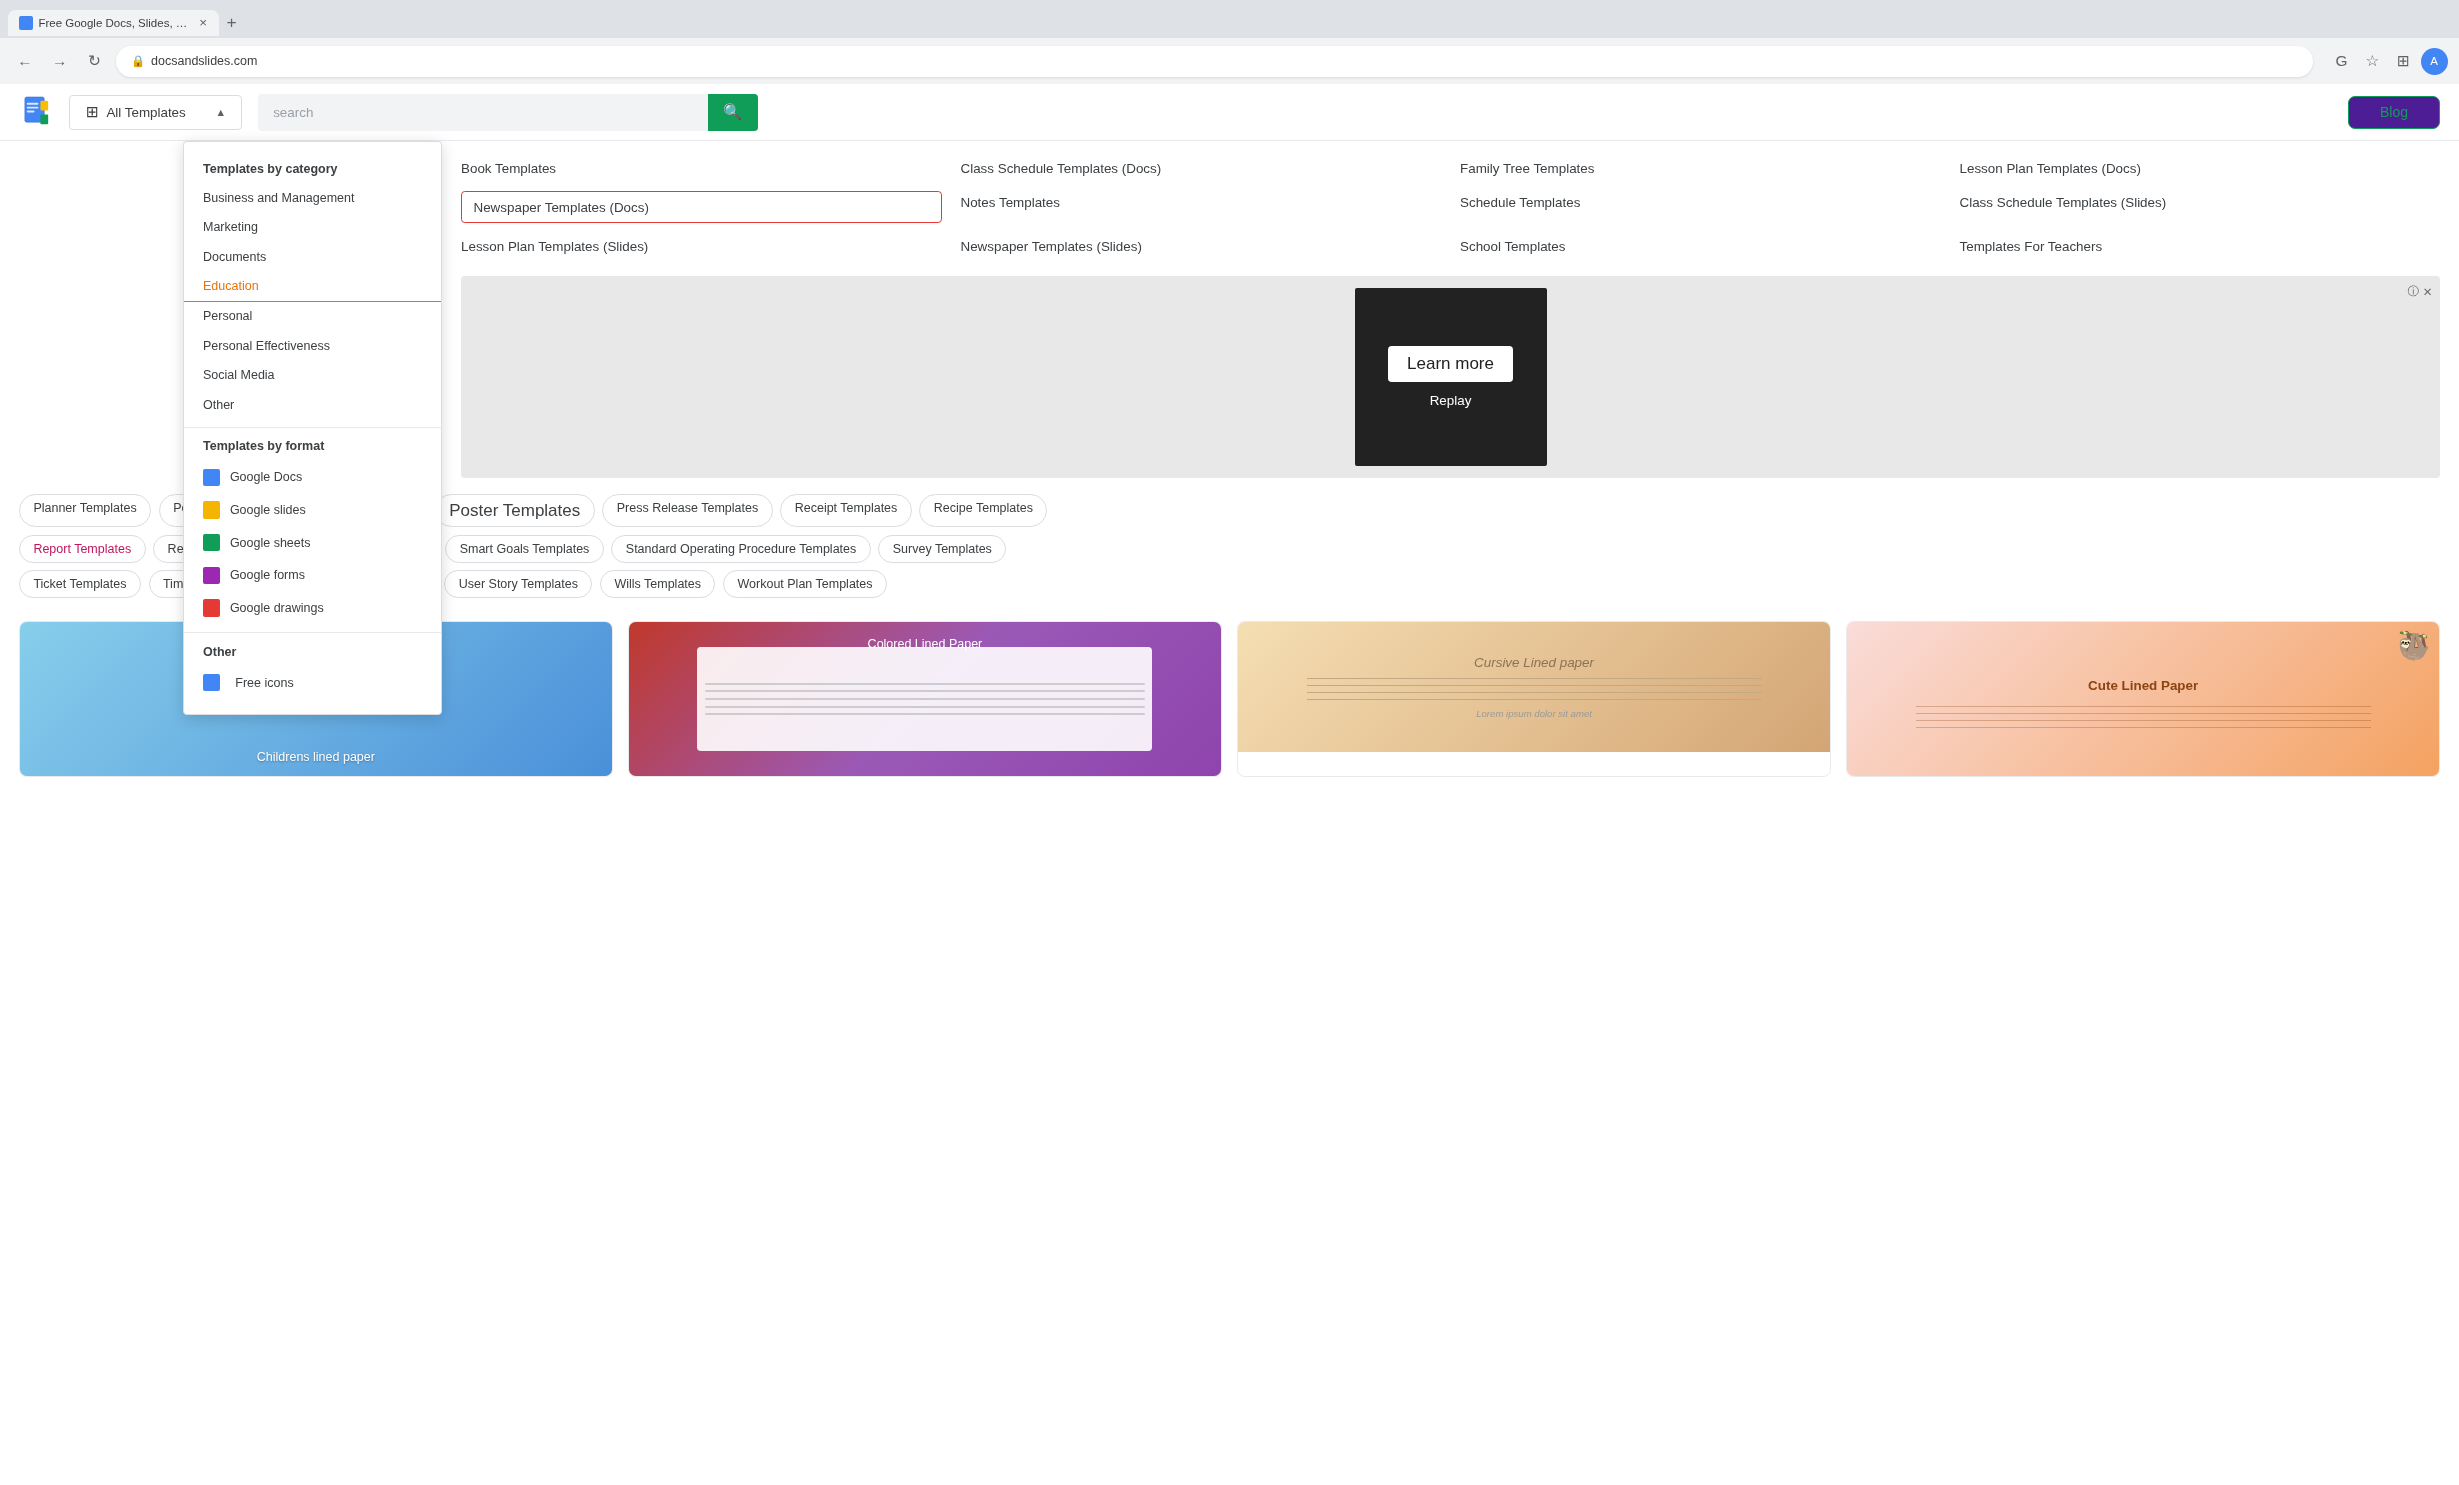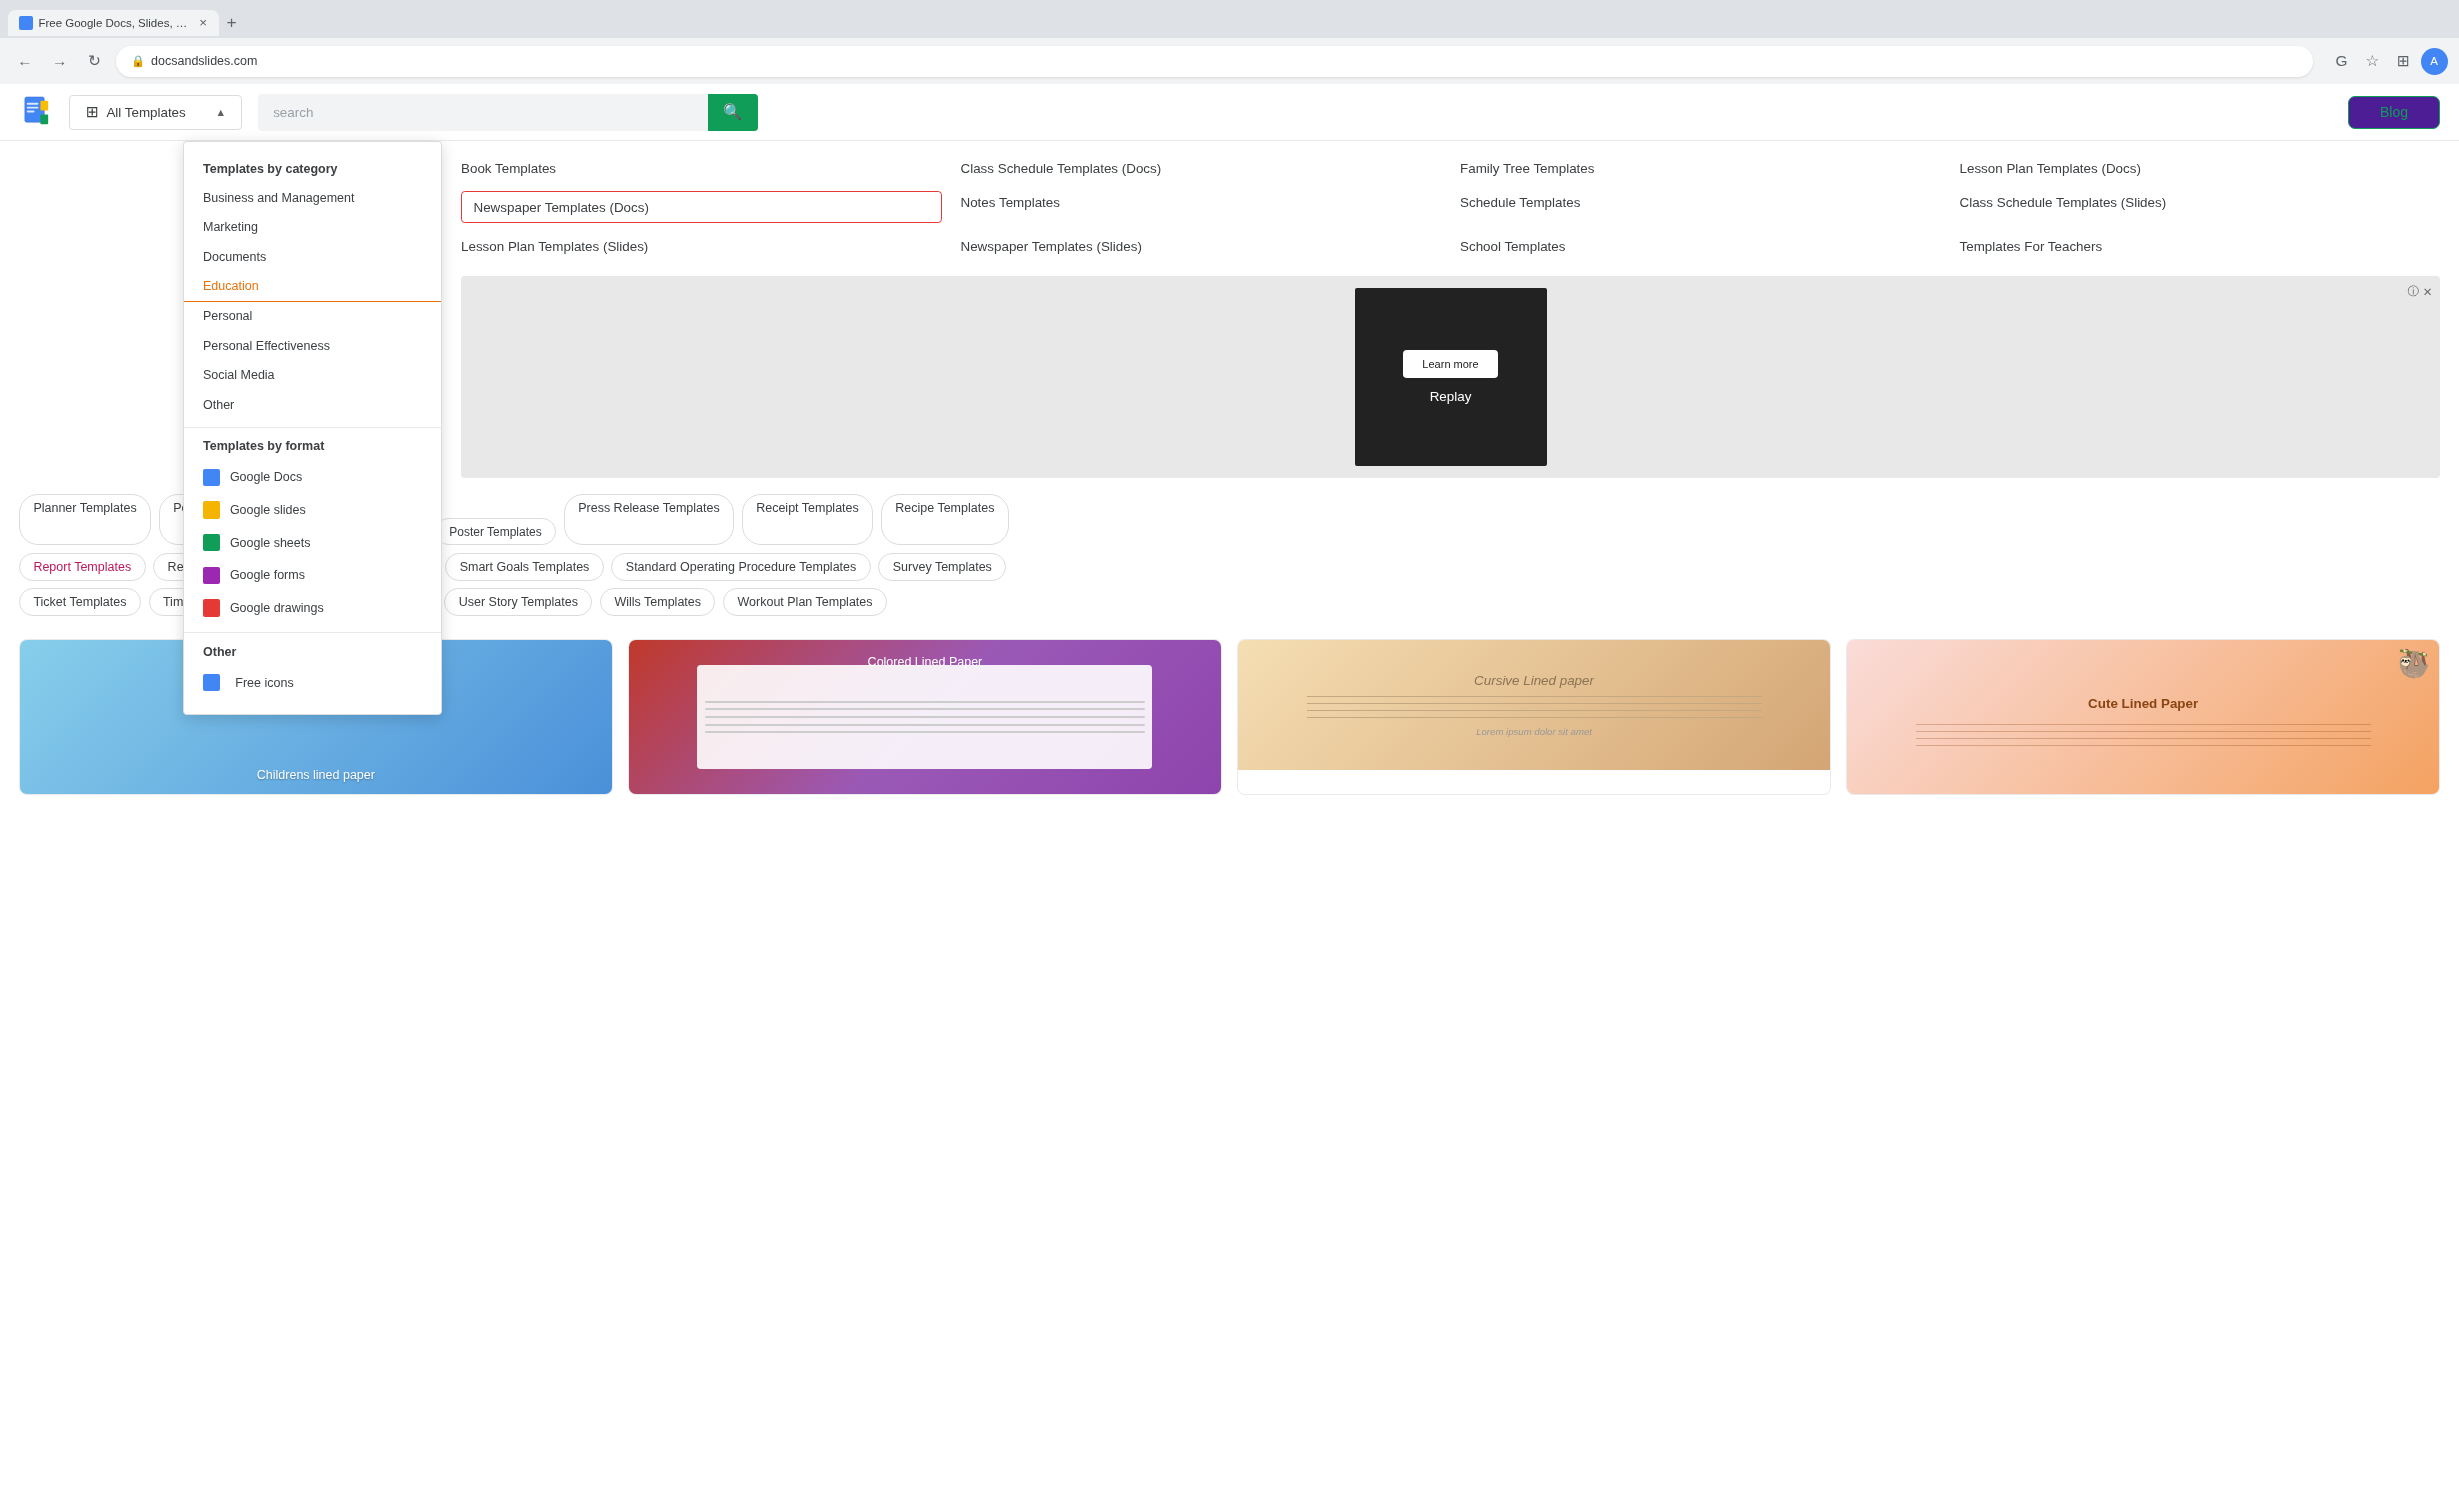--- a/index.html
+++ b/index.html
@@ -167,38 +167,38 @@
         <div style="font-size:13.4px;color:#3c4043;cursor:pointer;padding:3.8px 0;">Class Schedule Templates (Slides)</div>
 
         <div style="font-size:13.4px;color:#3c4043;cursor:pointer;padding:3.8px 0;">Lesson Plan Templates (Slides)</div>
         <div style="font-size:13.4px;color:#3c4043;cursor:pointer;padding:3.8px 0;">Newspaper Templates (Slides)</div>
         <div style="font-size:13.4px;color:#3c4043;cursor:pointer;padding:3.8px 0;">School Templates</div>
         <div style="font-size:13.4px;color:#3c4043;cursor:pointer;padding:3.8px 0;">Templates For Teachers</div>
       </div>
 
       <div style="background:#e8e8e8;border-radius:3.8px;height:202px;display:flex;align-items:center;justify-content:center;position:relative;margin-top:19px;margin-bottom:0;">
         <div style="background:#222;width:192px;height:178px;display:flex;flex-direction:column;align-items:center;justify-content:center;gap:11.5px;border-radius:1.9px;">
-          <button style="background:#fff;color:#222;padding:7.7px 19px;border-radius:3.8px;font-size:11px;font-weight:500;cursor:pointer;border:none;">Learn more</button>
+          <button style="background:#fff;color:#222;padding:7.7px 19px;border-radius:3.8px;font-size:17px;font-weight:500;cursor:pointer;border:none;">Learn more</button>
           <span style="color:#fff;font-size:13.4px;cursor:pointer;">Replay</span>
         </div>
         <div style="position:absolute;top:7.7px;right:7.7px;display:flex;gap:3.8px;">
           <button style="background:none;border:none;cursor:pointer;color:#666;font-size:11.5px;">ⓘ</button>
           <button style="background:none;border:none;cursor:pointer;color:#666;font-size:11.5px;">✕</button>
         </div>
       </div>
     </div>
 
   </div>
 
   <div style="padding:15.4px 19px 7.7px;">
     <div style="display:flex;flex-wrap:wrap;gap:7.7px;margin-bottom:7.7px;">
       <div style="border:1px solid #dadce0;border-radius:19px;padding:5.8px 13.4px;font-size:12.5px;color:#3c4043;cursor:pointer;background:#fff;white-space:nowrap;">Planner Templates</div>
       <div style="border:1px solid #dadce0;border-radius:19px;padding:5.8px 13.4px;font-size:12.5px;color:#3c4043;cursor:pointer;background:#fff;white-space:nowrap;">Policy Templates</div>
       <div style="border:1px solid #dadce0;border-radius:19px;padding:5.8px 13.4px;font-size:12.5px;color:#3c4043;cursor:pointer;background:#fff;white-space:nowrap;">Postcard Templates</div>
-      <div style="border:1px solid #dadce0;border-radius:19px;padding:5.8px 13.4px;font-size:12px;color:#3c4043;cursor:pointer;background:#fff;white-space:nowrap;margin-top:24px;">Poster Templates</div>
+      <div style="border:1px solid #dadce0;border-radius:19px;padding:5.8px 13.4px;font-size:17px;color:#3c4043;cursor:pointer;background:#fff;white-space:nowrap;">Poster Templates</div>
       <div style="border:1px solid #dadce0;border-radius:19px;padding:5.8px 13.4px;font-size:12.5px;color:#3c4043;cursor:pointer;background:#fff;white-space:nowrap;">Press Release Templates</div>
       <div style="border:1px solid #dadce0;border-radius:19px;padding:5.8px 13.4px;font-size:12.5px;color:#3c4043;cursor:pointer;background:#fff;white-space:nowrap;">Receipt Templates</div>
       <div style="border:1px solid #dadce0;border-radius:19px;padding:5.8px 13.4px;font-size:12.5px;color:#3c4043;cursor:pointer;background:#fff;white-space:nowrap;">Recipe Templates</div>
     </div>
     <div style="display:flex;flex-wrap:wrap;gap:7.7px;margin-bottom:7.7px;">
       <div style="border:1px solid #dadce0;border-radius:19px;padding:5.8px 13.4px;font-size:12.5px;color:#be185d;cursor:pointer;background:#fff;white-space:nowrap;">Report Templates</div>
       <div style="border:1px solid #dadce0;border-radius:19px;padding:5.8px 13.4px;font-size:12.5px;color:#3c4043;cursor:pointer;background:#fff;white-space:nowrap;">Resume Templates</div>
       <div style="border:1px solid #dadce0;border-radius:19px;padding:5.8px 13.4px;font-size:12.5px;color:#3c4043;cursor:pointer;background:#fff;white-space:nowrap;">Schedule Templates</div>
       <div style="border:1px solid #dadce0;border-radius:19px;padding:5.8px 13.4px;font-size:12.5px;color:#3c4043;cursor:pointer;background:#fff;white-space:nowrap;">Smart Goals Templates</div>
       <div style="border:1px solid #dadce0;border-radius:19px;padding:5.8px 13.4px;font-size:12.5px;color:#3c4043;cursor:pointer;background:#fff;white-space:nowrap;">Standard Operating Procedure Templates</div>

